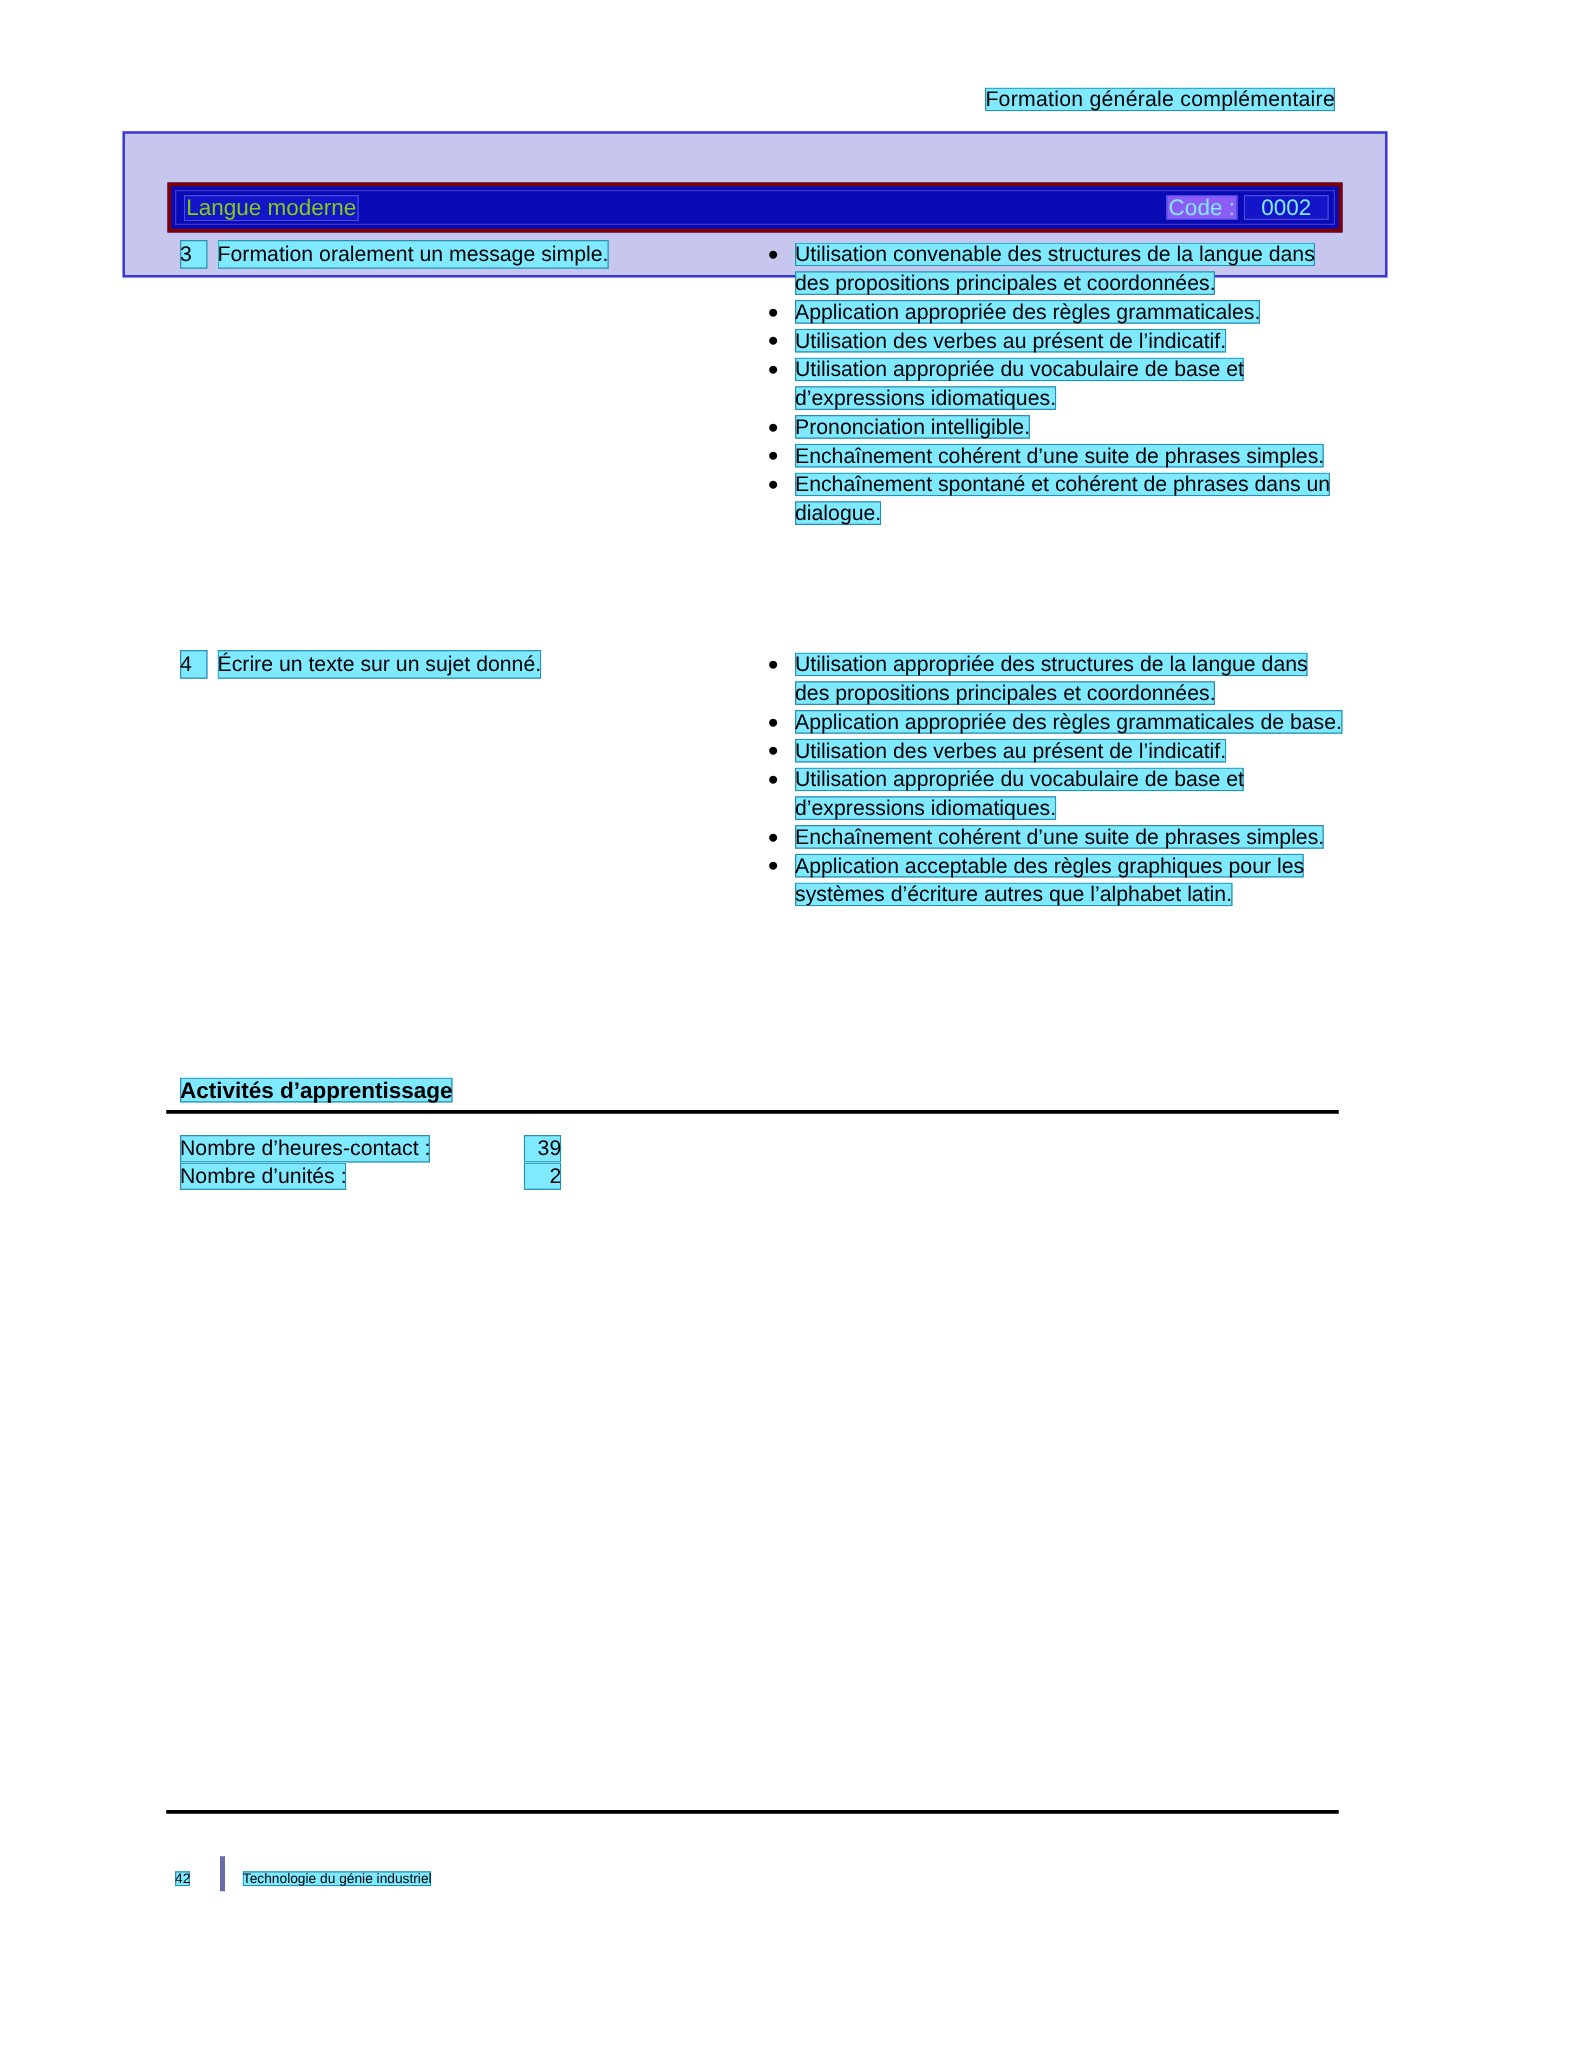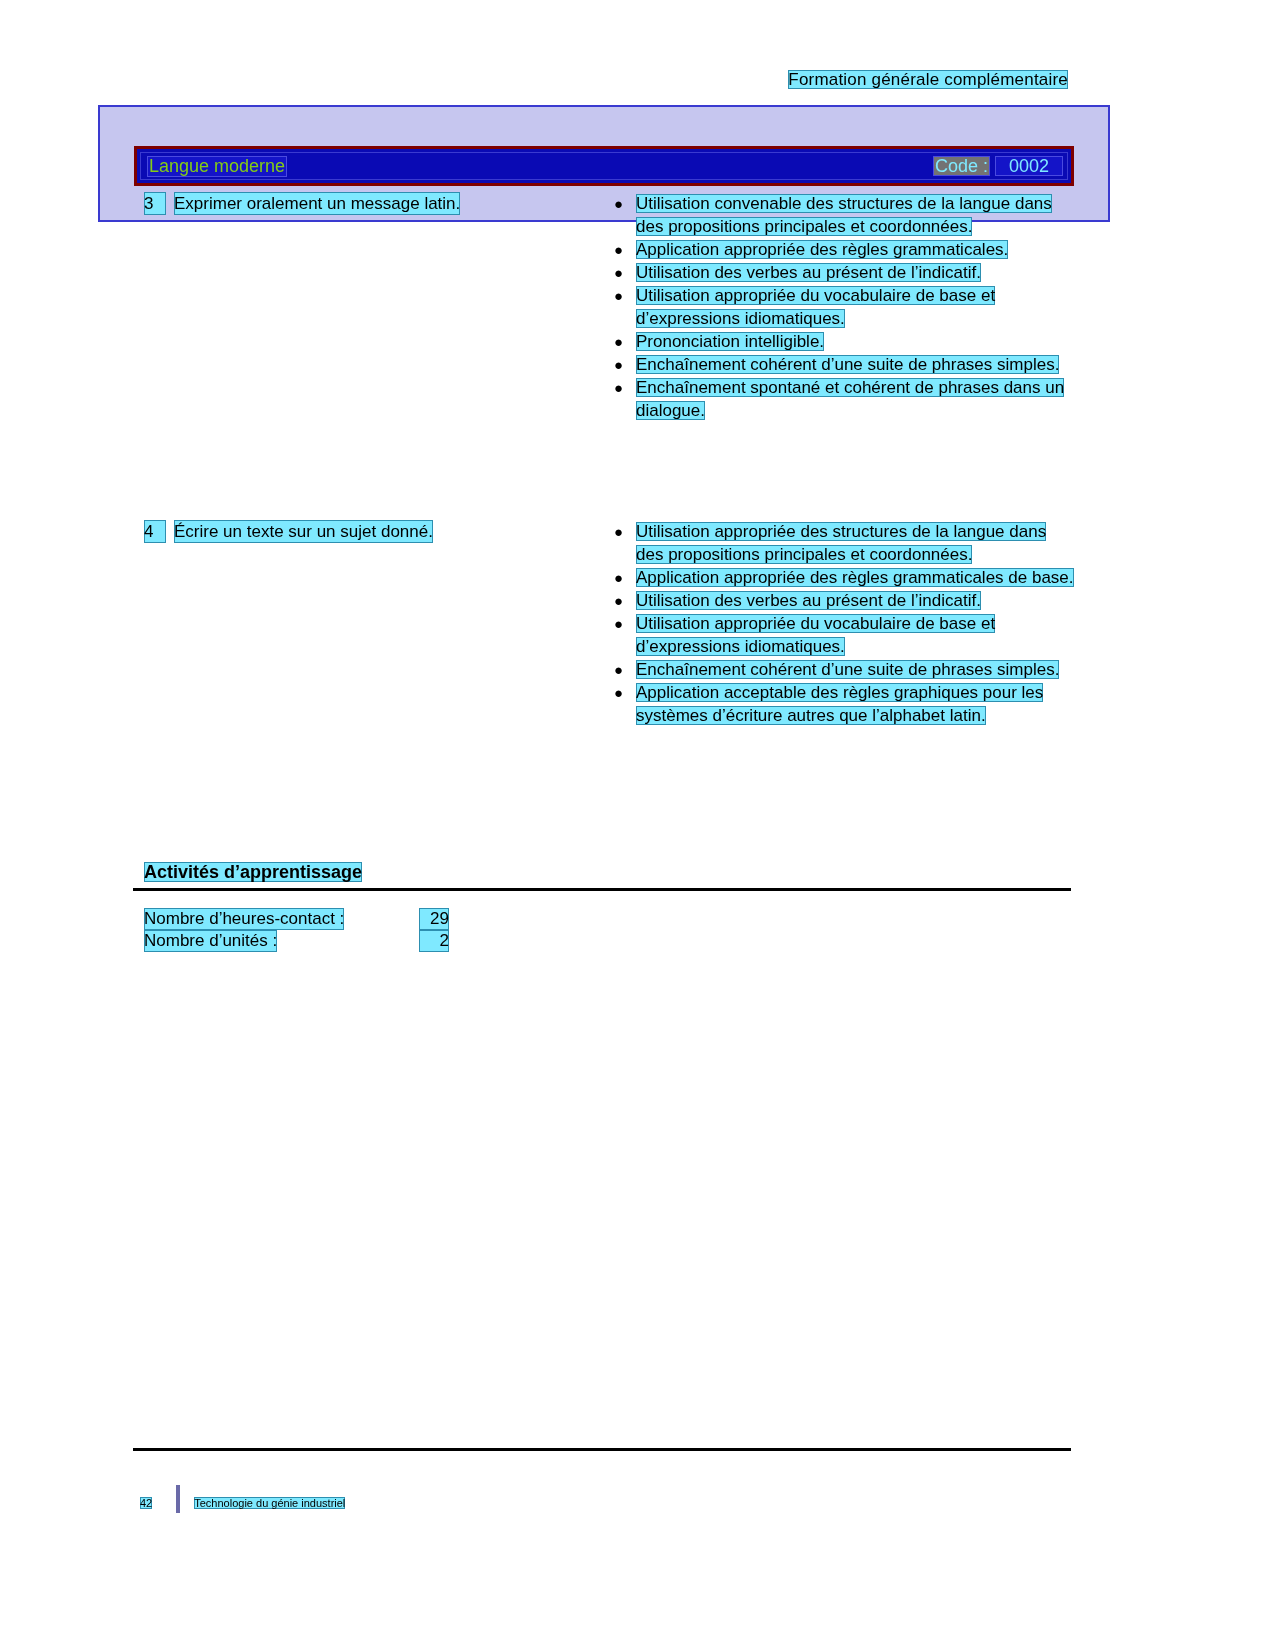--- a/index.html
+++ b/index.html
@@ -82,21 +82,21 @@
   }
   .title-right {
     position: absolute;
     right: 8px;
     top: 7px;
     font-size: 18px;
     color: #7fe9ff;
     white-space: nowrap;
   }
   .title-right .code-lbl {
-    background: #737373;
+    background: #8b5cf6;
     box-shadow: 0 0 0 1px #4a4ae0 inset;
     padding: 0 2px;
   }
   .title-right .code-val {
     background: #1414c8;
     box-shadow: 0 0 0 1px #4a4ae0 inset;
     padding: 0 14px;
   }
 
   
@@ -225,21 +225,21 @@
     <div class="tb-inner"></div>
     <div class="title-left">Langue moderne</div>
     <div class="title-right">
       <span class="code-lbl">Code :</span>
       <span class="code-val">0002</span>
     </div>
   </div>
 
   <div class="comp" style="left:144px; top:192px; width:460px;">
     <span class="comp-num sel">3</span>
-    <span class="comp-title sel">Exprimer oralement un message latin.</span>
+    <span class="comp-title sel">Formation oralement un message simple.</span>
   </div>
 
   <ul class="crit-list" style="left:606px; top:192px; width:470px;">
     <li>
       <span class="bullet">●</span>
       <span class="txt sel">Utilisation convenable des structures de la langue dans des propositions principales et coordonnées.</span>
     </li>
     <li>
       <span class="bullet">●</span>
       <span class="txt sel">Application appropriée des règles grammaticales.</span>
@@ -299,21 +299,21 @@
   </ul>
 
   <div class="act-heading">
     <span class="sel">Activités d’apprentissage</span>
   </div>
   <div class="rule rule-act"></div>
 
   <div class="hours-block">
     <div class="hours-row">
       <span class="hours-label sel">Nombre d’heures-contact :</span>
-      <span class="hours-value sel">29</span>
+      <span class="hours-value sel">39</span>
     </div>
     <div class="hours-row">
       <span class="hours-label sel">Nombre d’unités :</span>
       <span class="hours-value sel">2</span>
     </div>
   </div>
 
   <div class="rule rule-footer"></div>
   <div class="footer">
     <span class="pg sel">42</span><span class="sel">Technologie du génie industriel</span>

